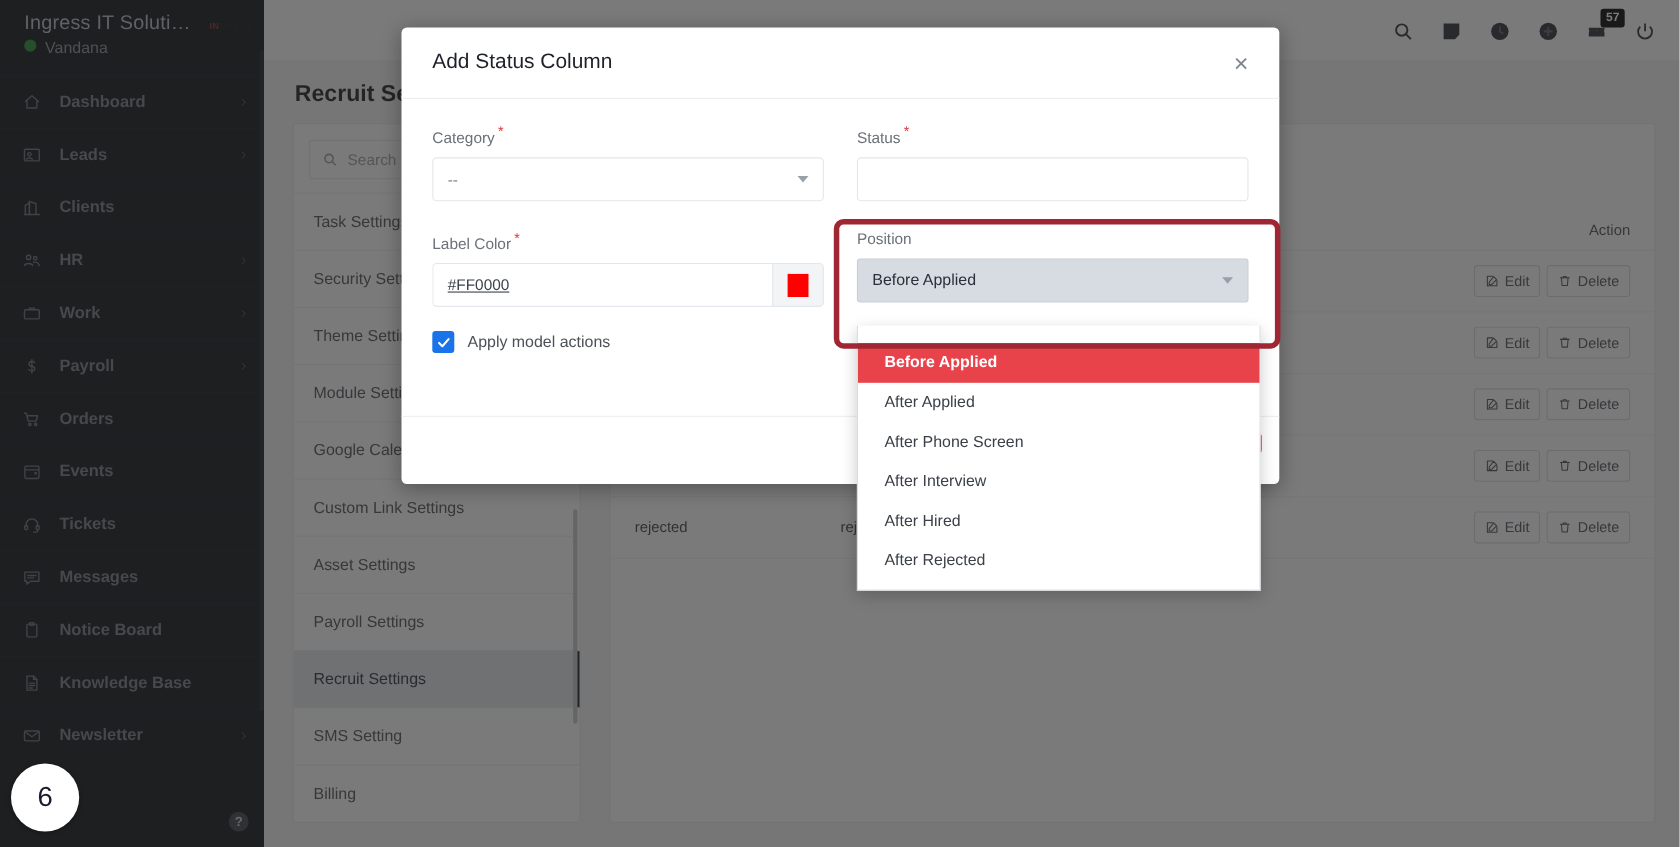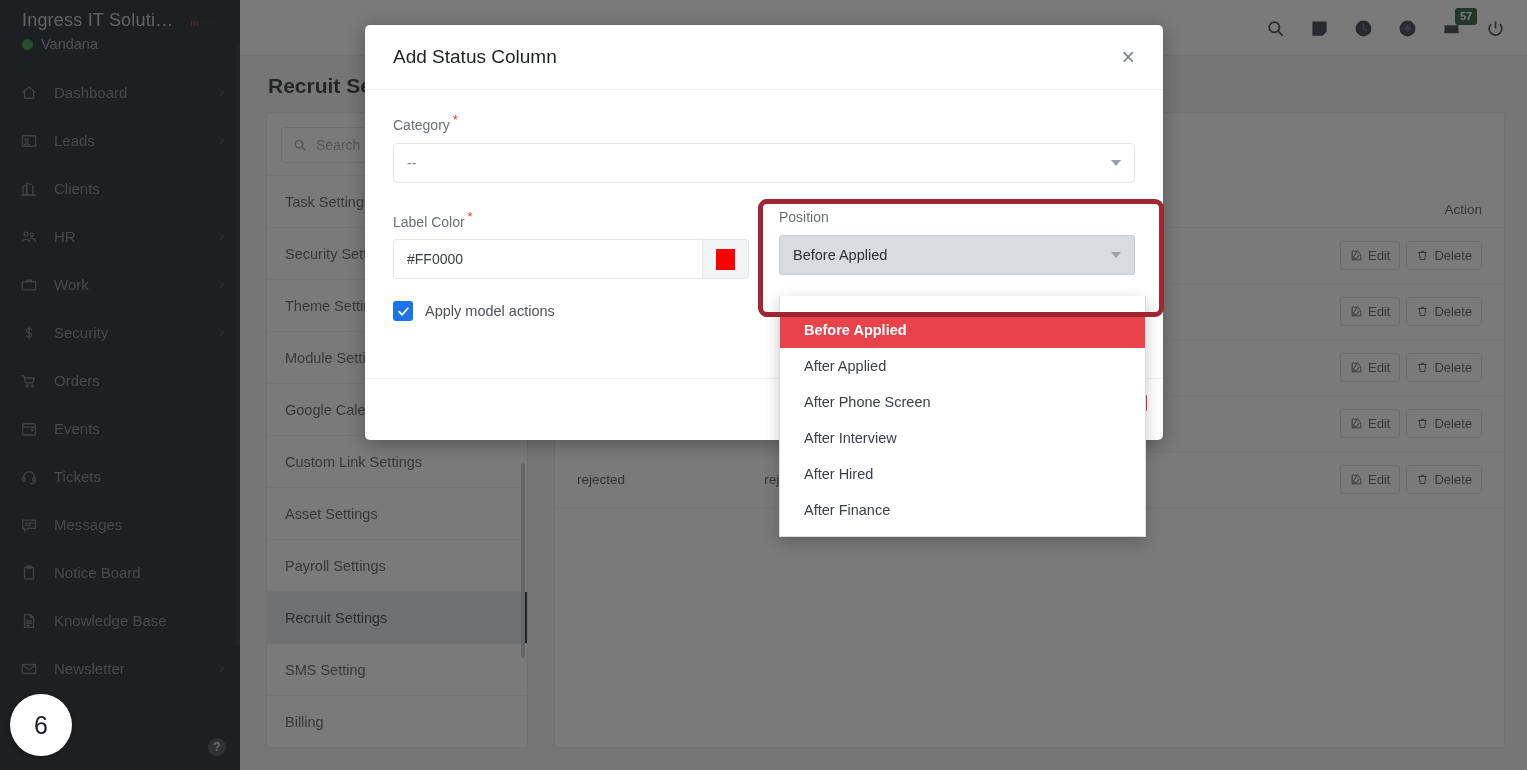--- a/index.html
+++ b/index.html
@@ -20,25 +20,25 @@
     overflow: hidden;
   }
   .sb-brand { padding: 10px 0 8px 22px; }
   .sb-brand-row { display: flex; align-items: flex-start; justify-content: space-between; padding-right: 10px; gap: 16px; }
   .sb-company {
     font-size: 18px; color: #b9bec6; letter-spacing: .2px;
     white-space: nowrap; overflow: hidden; max-width: 160px;
   }
   .sb-inlogo { font-size: 8px; font-weight: bold; color: #8e2a2a; margin-top: 9px; letter-spacing: .5px; }
   .sb-inlogo i { color: #16181d; font-style: normal; }
-  .sb-user { display: flex; align-items: center; gap: 8px; margin-top: 5px; }
+  .sb-user { display: flex; align-items: flex-start; gap: 8px; margin-top: 5px; }
   .sb-dot { width: 11px; height: 11px; border-radius: 50%; background: #1f8f2f; display: inline-block; }
   .sb-username { font-size: 14.5px; color: #8b9099; }
 
-  .sb-nav { margin-top: 8px; }
+  .sb-nav { margin-top: 8px; font-weight: bold; }
   .sb-item {
     position: relative;
     display: flex; align-items: center;
     height: 48px;
     padding: 0 14px 0 20px;
     border-top: 1px solid #14181f;
     font-size: 15px;
     color: #777d87;
     cursor: pointer;
   }
@@ -80,21 +80,21 @@
     display: flex; align-items: center;
   }
   .topbar-icons {
     position: absolute; right: 22px; top: 0; height: 56px;
     display: flex; align-items: center; gap: 25px; color: #2b2f36;
   }
   .topbar-icons svg { width: 19px; height: 19px; display: block; }
   .tb-ico { position: relative; display: flex; align-items: center; cursor: pointer; }
   .tb-badge {
     position: absolute; left: 13px; top: -11px;
-    background: #14532d; color: #fff;
+    background: #000000; color: #fff;
     font-size: 11px; font-weight: bold;
     border-radius: 3px; padding: 1px 5px; line-height: 15px;
   }
 
   .page-head { padding: 18px 28px 0 28px; display: flex; align-items: baseline; gap: 18px; }
   .page-title { font-size: 21px; font-weight: bold; color: #1b1f24; }
   .crumbs { font-size: 13.5px; color: #8a9099; display: flex; gap: 10px; }
   .crumbs a { color: #8a9099; text-decoration: none; }
 
   .content { display: flex; padding: 14px 22px 0 26px; gap: 26px; }
@@ -181,21 +181,21 @@
     padding: 9px 22px; font-size: 14px; cursor: pointer;
   }
 
   .frow { display: flex; gap: 30px; margin-bottom: 26px; }
   .fcol { flex: 1 1 0; min-width: 0; }
   .flabel { font-size: 14px; color: #6b7178; margin-bottom: 10px; }
   .req { color: #e23b3b; font-size: 13px; vertical-align: super; margin-left: 3px; }
   .finput {
     height: 40px; border: 1px solid #e3e6ea; border-radius: 4px;
     display: flex; align-items: center; padding: 0 13px;
-    font-size: 14px; color: #3c4149; background: #fff;
+    font-size: 14px; color: #3c4149; background: #fff; text-decoration: underline;
   }
   .fselect {
     height: 40px; border: 1px solid #e3e6ea; border-radius: 4px;
     display: flex; align-items: center; justify-content: space-between;
     padding: 0 13px; font-size: 14px; color: #7b818a; background: #fff;
     cursor: pointer;
   }
   .caret { width: 0; height: 0; border-left: 5px solid transparent;
            border-right: 5px solid transparent; border-top: 6px solid #9aa0a8; }
   .color-wrap { display: flex; }
@@ -330,21 +330,21 @@
             </svg>
           </span>
         </div>
         <div class="sb-item">
           <span class="sb-ico">
             <svg viewBox="0 0 24 24" fill="none" stroke="currentColor" stroke-width="1.7" stroke-linecap="round" stroke-linejoin="round">
               <path d="M12 4v16"></path>
               <path d="M15.5 7.5c-1-1-2.3-1.4-3.5-1.4-2 0-3.5 1-3.5 2.7S10 11.7 12 12s3.5 1 3.5 2.8-1.6 2.7-3.5 2.7c-1.4 0-2.8-.5-3.7-1.5"></path>
             </svg>
           </span>
-          <span class="sb-label">Security</span>
+          <span class="sb-label">Payroll</span>
           <span class="sb-chev">
             <svg viewBox="0 0 24 24" fill="none" stroke="currentColor" stroke-width="2.1" stroke-linecap="round" stroke-linejoin="round">
               <polyline points="9,5 16,12 9,19"></polyline>
             </svg>
           </span>
         </div>
         <div class="sb-item">
           <span class="sb-ico">
             <svg viewBox="0 0 24 24" fill="none" stroke="currentColor" stroke-width="1.7" stroke-linecap="round" stroke-linejoin="round">
               <path d="M3 5h2.2l2.3 9.5h9.6L19 8H6.2"></path>
@@ -629,20 +629,28 @@
       <div class="frow">
         <div class="fcol">
           <div class="flabel">
             <span>Category</span><span class="req">*</span>
           </div>
           <div class="fselect">
             <span>--</span>
             <span class="caret"></span>
           </div>
         </div>
+        <div class="fcol">
+          <div class="flabel">
+            <span>Status</span><span class="req">*</span>
+          </div>
+          <div class="finput">
+            <span></span>
+          </div>
+        </div>
       </div>
 
       <div class="frow">
         <div class="fcol">
           <div class="flabel">
             <span>Label Color</span><span class="req">*</span>
           </div>
           <div class="color-wrap">
             <div class="finput">
               <span>#FF0000</span>
@@ -676,19 +684,19 @@
   </div>
 
   <div class="pos-dropdown">
     <div class="pos-spacer"></div>
     <div id="pos-opts">
         <div class="pos-opt sel">Before Applied</div>
         <div class="pos-opt">After Applied</div>
         <div class="pos-opt">After Phone Screen</div>
         <div class="pos-opt">After Interview</div>
         <div class="pos-opt">After Hired</div>
-        <div class="pos-opt">After Finance</div>
+        <div class="pos-opt">After Rejected</div>
       </div>
   </div>
 
   <div class="anno"></div>
 
 </div>
 
 </body></html>

